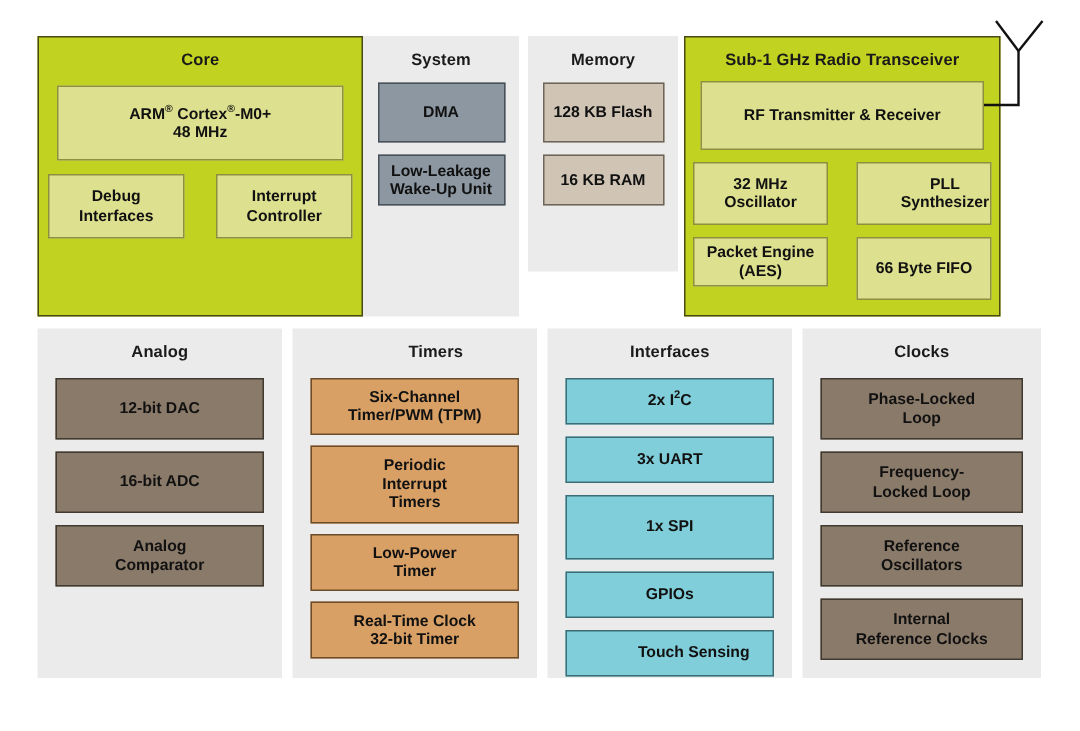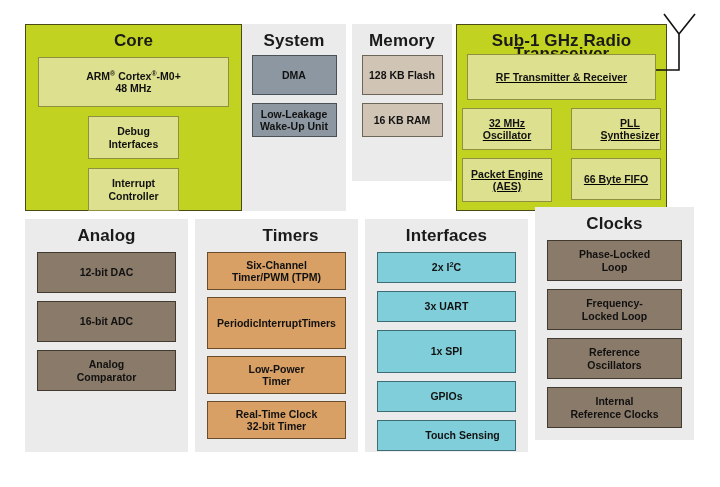--- a/index.html
+++ b/index.html
@@ -27,21 +27,21 @@
     background: #ebebeb;
     border: none;
   }
   .panel.core {
     background: #c2d220;
     border: 1.5px solid #4a4a14;
   }
   .panel-title {
     text-align: center;
     font-weight: bold;
-    font-size: 17px;
+    font-size: 11px;
     color: #1a1a1a;
     line-height: 13px;
     padding-top: 10px;
     letter-spacing: 0.1px;
   }
   .panel.core > .panel-title {
     padding-top: 9px;
   }
   .blocks {
     position: absolute;
@@ -108,21 +108,21 @@
 
 <div id="diagram">
 
   <div class="panel core" style="left:25px; top:24px; width:217px; height:187px;">
     <div class="panel-title">Core</div>
     <div class="blocks" style="top:32px;">
       <div class="block lt-green" style="width:191px; height:50px; flex-direction:column;">
         <div>ARM<span class="reg">®</span> Cortex<span class="reg">®</span>-M0+</div>
         <div>48 MHz</div>
       </div>
-      <div style="display:flex; gap:9px; justify-content:flex-start; margin-top:9px;flex-direction:column;">
+      <div style="display:flex; gap:9px; justify-content:flex-start; margin-top:9px;">
         <div class="block lt-green" style="width:91px; height:43px; flex-direction:column;">
           <div>Debug</div>
           <div>Interfaces</div>
         </div>
         <div class="block lt-green" style="width:91px; height:43px; flex-direction:column;">
           <div>Interrupt</div>
           <div>Controller</div>
         </div>
       </div>
     </div>
@@ -148,36 +148,36 @@
         <span>128 KB Flash</span>
       </div>
       <div class="block tan" style="width:81px; height:34px; margin-top:8px;">
         <span>16 KB RAM</span>
       </div>
     </div>
   </div>
 
   <div class="panel core" style="left:456px; top:24px; width:211px; height:187px;">
     <div class="panel-title">Sub-1 GHz Radio Transceiver</div>
-    <div class="blocks" style="top:29px;text-decoration:underline;">
+    <div class="blocks" style="top:29px;">
       <div class="block lt-green" style="width:189px; height:46px;">
         <span>RF Transmitter &amp; Receiver</span>
       </div>
       <div style="display:flex; gap:9px; justify-content:center; margin-top:8px;">
         <div class="block lt-green" style="width:90px; height:42px; flex-direction:column;">
           <div>32 MHz</div>
           <div>Oscillator</div>
         </div>
         <div class="block lt-green" style="width:90px; height:42px; flex-direction:column;padding-left:28px;">
           <div>PLL</div>
           <div>Synthesizer</div>
         </div>
       </div>
       <div style="display:flex; gap:9px; justify-content:center; margin-top:8px;">
-        <div class="block lt-green" style="width:90px; height:44px; flex-direction:column;">
+        <div class="block lt-green" style="width:90px; height:33px; flex-direction:column;">
           <div>Packet Engine</div>
           <div>(AES)</div>
         </div>
         <div class="block lt-green" style="width:90px; height:42px;">
           <span>66 Byte FIFO</span>
         </div>
       </div>
     </div>
   </div>
 
@@ -203,21 +203,21 @@
     </div>
   </div>
 
   <div class="panel plain" style="left:195px; top:219px; width:163px; height:233px;padding-left:28px;">
     <div class="panel-title">Timers</div>
     <div class="blocks" style="top:33px;">
       <div class="block orange" style="width:139px; height:38px; flex-direction:column;">
         <div>Six-Channel</div>
         <div>Timer/PWM (TPM)</div>
       </div>
-      <div class="block orange" style="width:139px; height:52px; margin-top:7px; flex-direction:row;">
+      <div class="block orange" style="width:139px; height:52px; margin-top:7px; flex-direction:column;">
         <div>Periodic</div>
         <div>Interrupt</div>
         <div>Timers</div>
       </div>
       <div class="block orange" style="width:139px; height:38px; margin-top:7px; flex-direction:column;">
         <div>Low-Power</div>
         <div>Timer</div>
       </div>
       <div class="block orange" style="width:139px; height:38px; margin-top:7px; flex-direction:column;">
         <div>Real-Time Clock</div>
@@ -240,21 +240,21 @@
       </div>
       <div class="block cyan" style="width:139px; height:31px; margin-top:8px;">
         <span>GPIOs</span>
       </div>
       <div class="block cyan" style="width:139px; height:31px; margin-top:8px;padding-left:32px;">
         <span>Touch Sensing</span>
       </div>
     </div>
   </div>
 
-  <div class="panel plain" style="left:535px; top:207px; width:159px; height:233px;">
+  <div class="panel plain" style="left:535px; top:219px; width:159px; height:233px;">
     <div class="panel-title">Clocks</div>
     <div class="blocks" style="top:33px;">
       <div class="block brown" style="width:135px; height:41px; flex-direction:column;">
         <div>Phase-Locked</div>
         <div>Loop</div>
       </div>
       <div class="block brown" style="width:135px; height:41px; margin-top:8px; flex-direction:column;">
         <div>Frequency-</div>
         <div>Locked Loop</div>
       </div>

